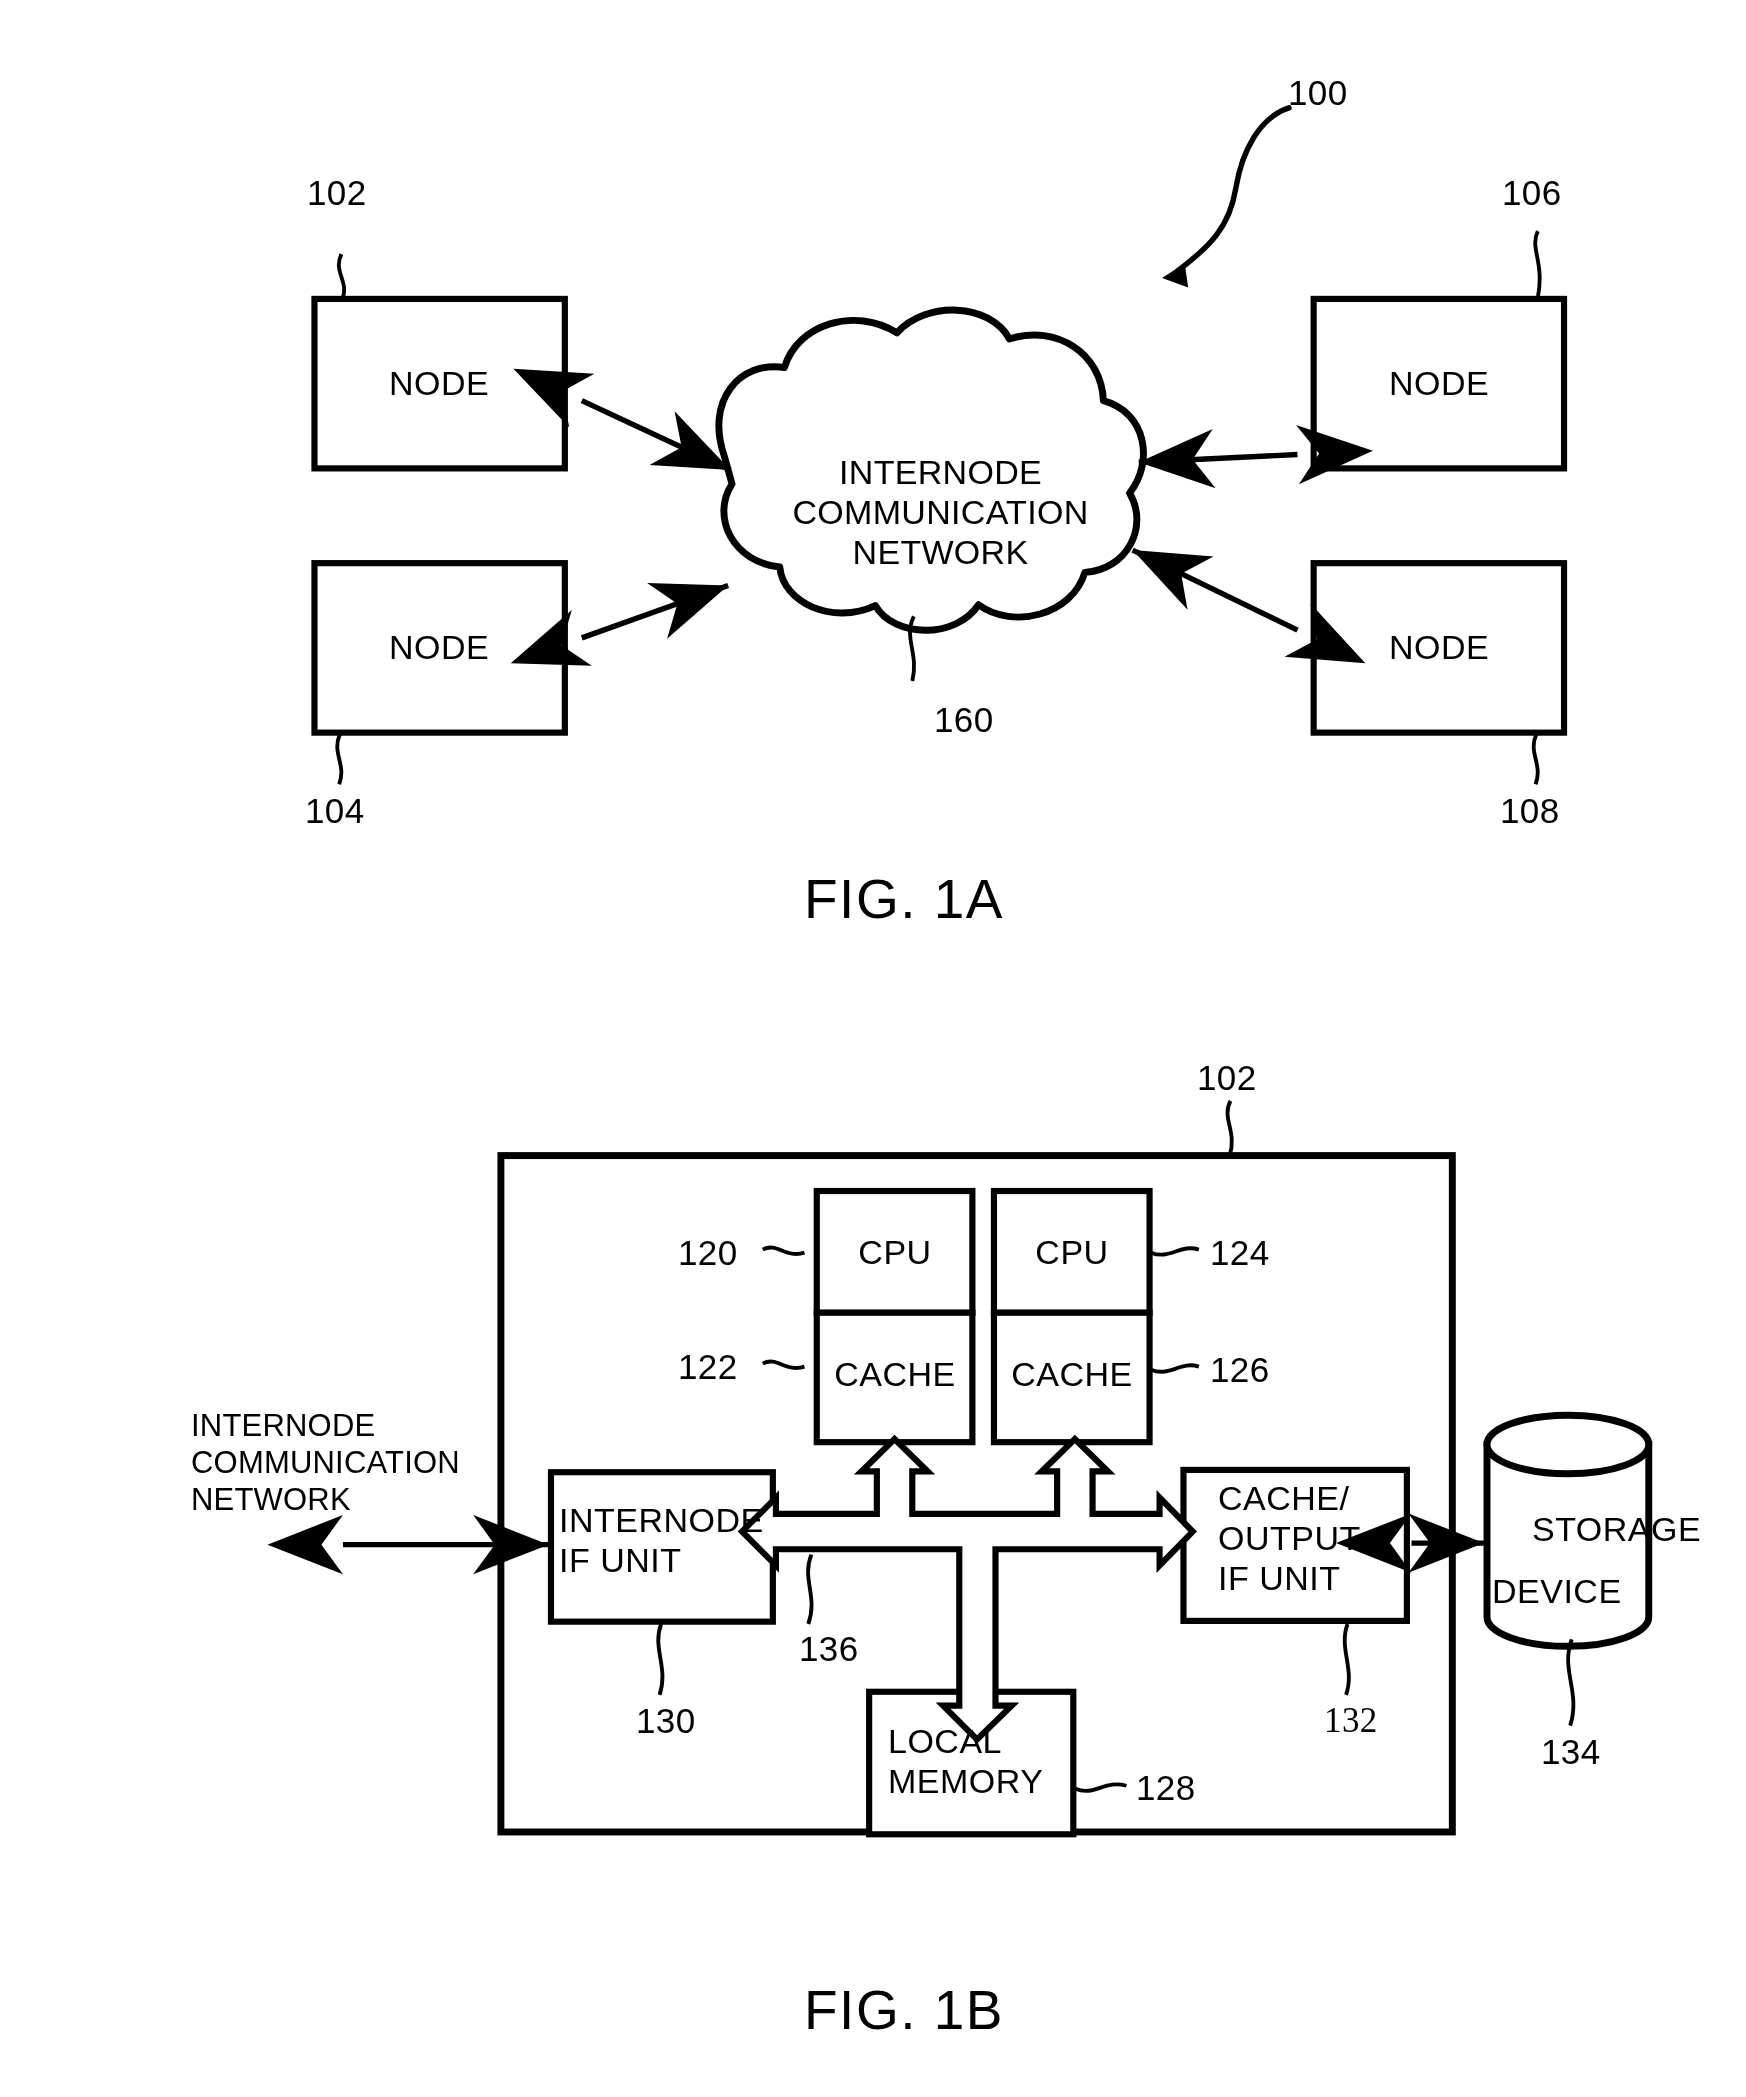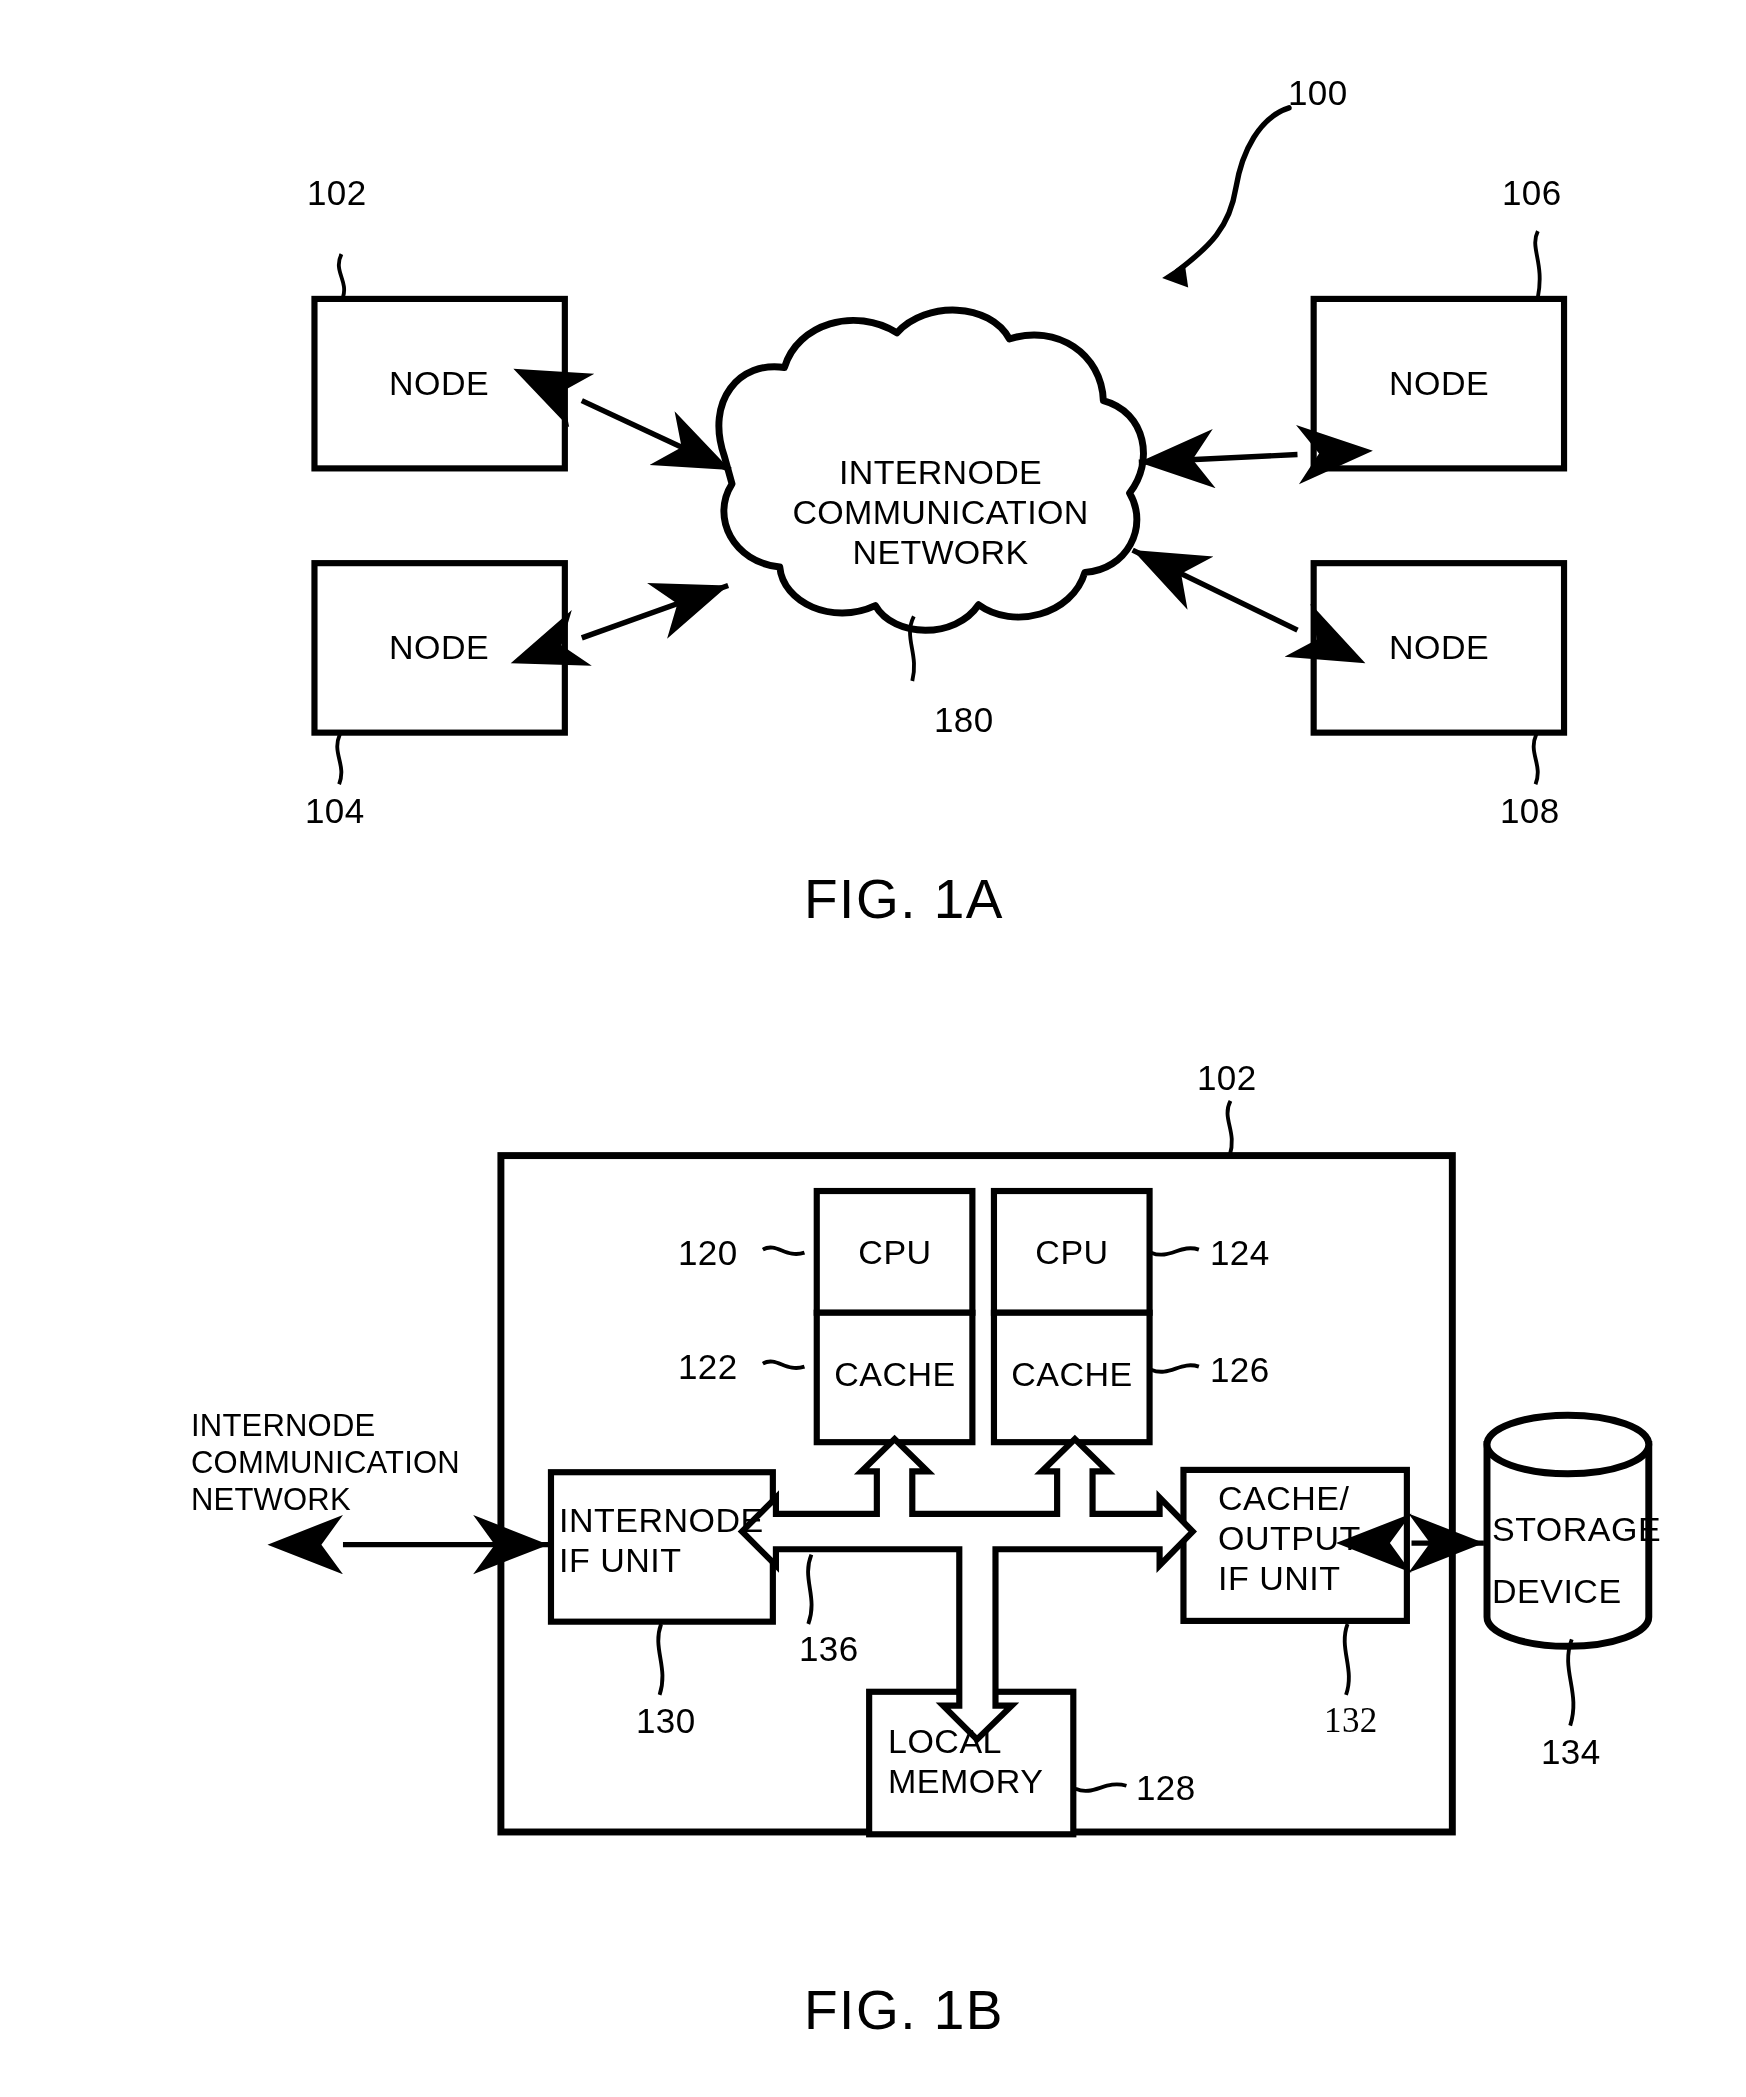--- a/index.html
+++ b/index.html
@@ -179,21 +179,21 @@
         Z" fill="#fff" stroke="#000" stroke-width="8" stroke-linejoin="miter"></path>
     </g>
     <path d="M1053,2018 C1040,2050 1062,2072 1049,2108" fill="none" stroke="#000" stroke-width="5"></path>
   </svg>
 
   <div class="tx ref" style="left:307px; top:173px;">102</div>
   <div class="tx ref" style="left:305px; top:791px;">104</div>
   <div class="tx ref" style="left:1502px; top:173px;">106</div>
   <div class="tx ref" style="left:1500px; top:791px;">108</div>
   <div class="tx ref" style="left:1288px; top:73px;">100</div>
-  <div class="tx ref" style="left:934px; top:700px;">180</div>
+  <div class="tx ref" style="left:934px; top:700px;">160</div>
 
   <div class="tx boxlabel" style="left:314px; top:364px; width:250px; text-align:center;">NODE</div>
   <div class="tx boxlabel" style="left:314px; top:628px; width:250px; text-align:center;">NODE</div>
   <div class="tx boxlabel" style="left:1314px; top:364px; width:250px; text-align:center;">NODE</div>
   <div class="tx boxlabel" style="left:1314px; top:628px; width:250px; text-align:center;">NODE</div>
 
   <div class="tx cloudlabel" style="left:740px; top:453px; width:401px;">INTERNODE</div>
   <div class="tx cloudlabel" style="left:740px; top:493px; width:401px;">COMMUNICATION</div>
   <div class="tx cloudlabel" style="left:740px; top:533px; width:401px;">NETWORK</div>
 
@@ -221,21 +221,21 @@
 
   <div class="tx boxlabel" style="left:1218px; top:1479px;">CACHE/</div>
   <div class="tx boxlabel" style="left:1218px; top:1519px;">OUTPUT</div>
   <div class="tx boxlabel" style="left:1218px; top:1559px;">IF UNIT</div>
   <div class="tx ref" style="left:1324px; top:1701px;font-family:Liberation Serif, serif;">132</div>
 
   <div class="tx boxlabel" style="left:888px; top:1722px;">LOCAL</div>
   <div class="tx boxlabel" style="left:888px; top:1762px;">MEMORY</div>
   <div class="tx ref" style="left:1136px; top:1768px;">128</div>
 
-  <div class="tx boxlabel" style="left:1492px; top:1510px;">STORAGE</div>
+  <div class="tx boxlabel" style="left:1492px; top:1510px;padding-left:40px;">STORAGE</div>
   <div class="tx boxlabel" style="left:1492px; top:1550px;margin-top:22px;">DEVICE</div>
   <div class="tx ref" style="left:1541px; top:1732px;">134</div>
 
   <div class="tx ref" style="left:788px; top:1629px;margin-left:11px;">136</div>
 
   <div class="tx figlabel" style="left:804px; top:1980px;">FIG. 1B</div>
 
 </div>
 
 

